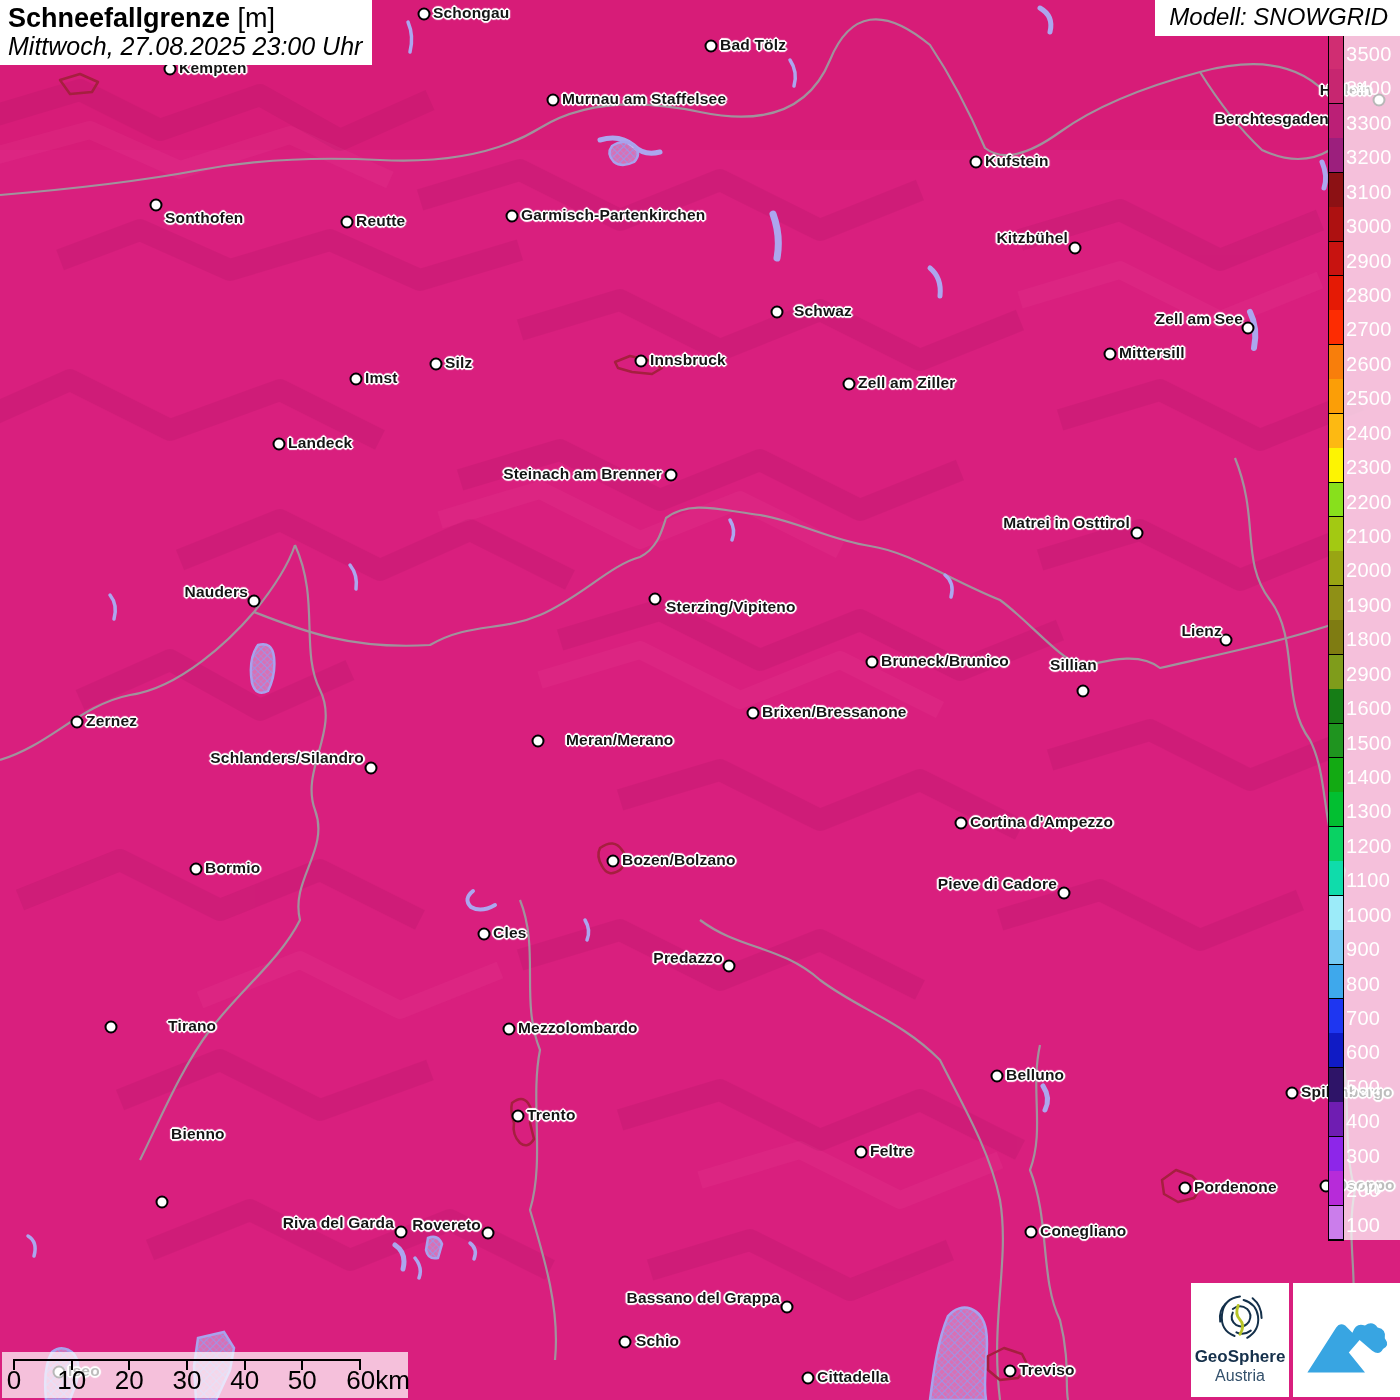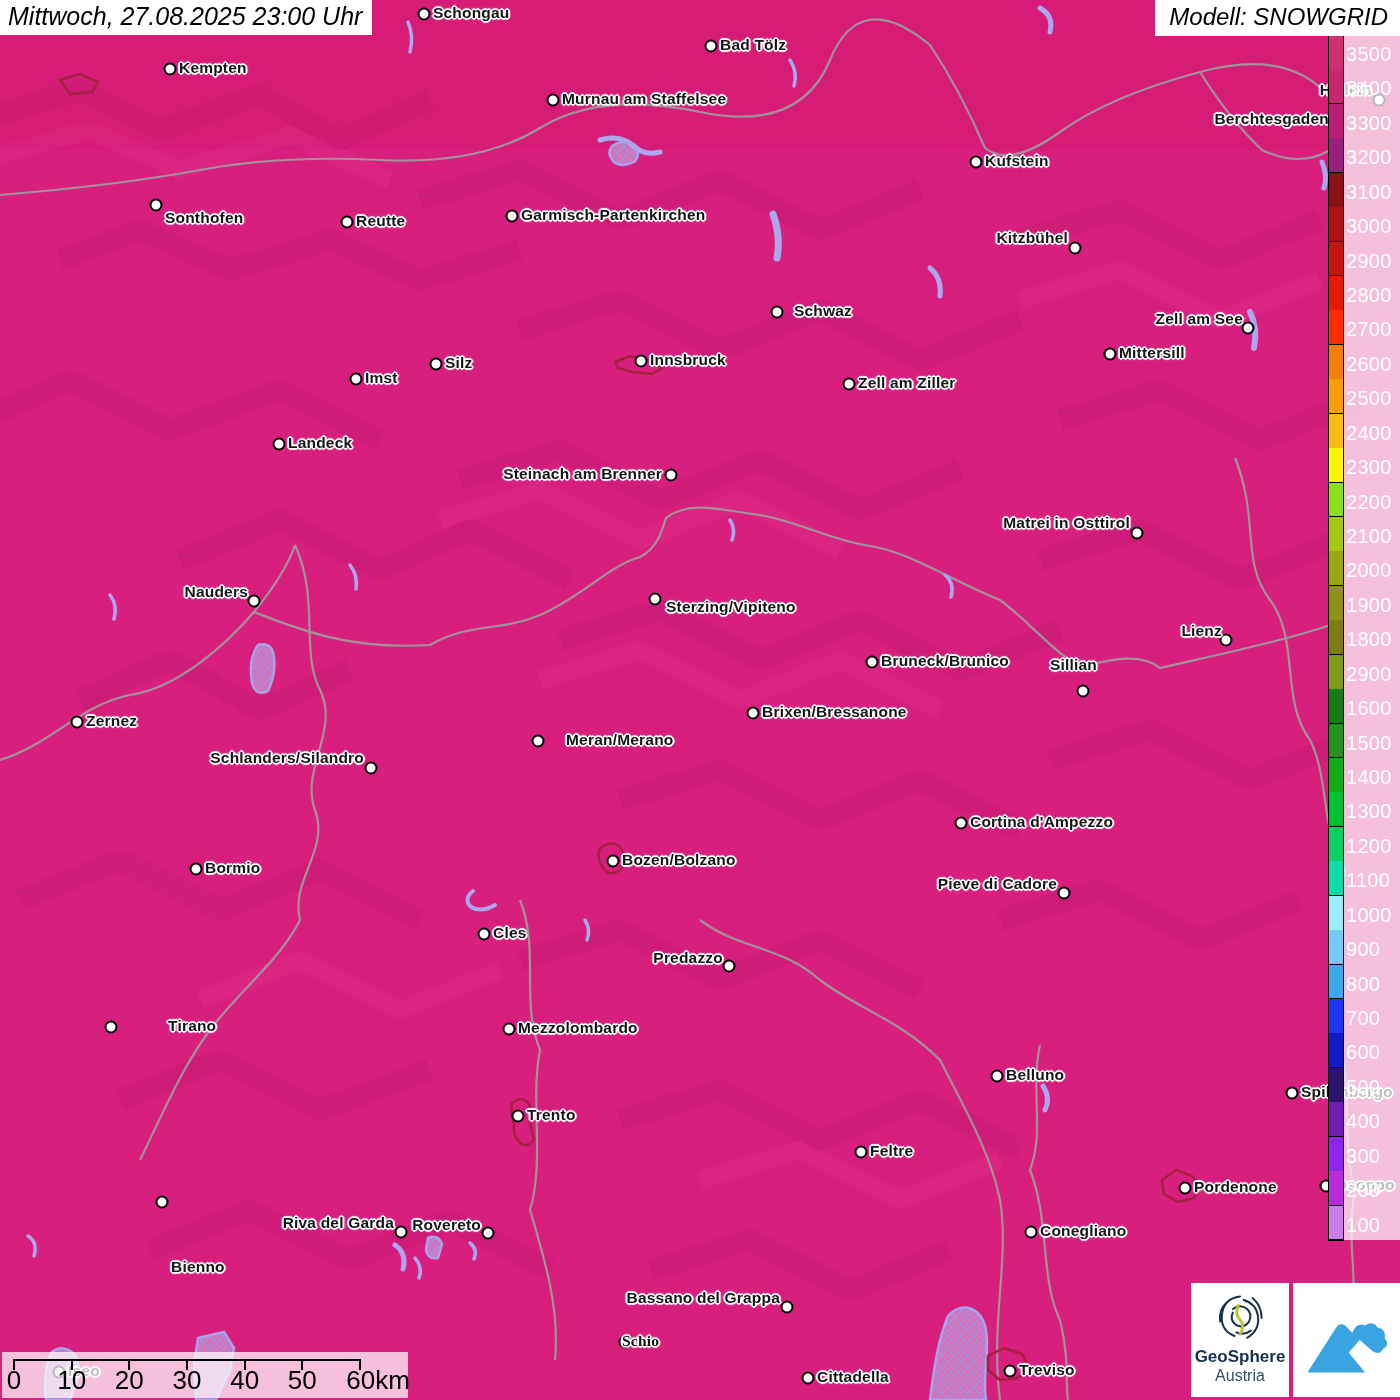--- a/index.html
+++ b/index.html
@@ -260,33 +260,33 @@
       <div class="clbl" style="left: 1301px; top: 1093px;">Spilimbergo</div>
       <div class="dot" style="left: 518px; top: 1116px;"></div>
       <div class="clbl" style="left: 527px; top: 1116px;">Trento</div>
       <div class="dot" style="left: 861px; top: 1152px;"></div>
       <div class="clbl" style="left: 870px; top: 1152px;">Feltre</div>
       <div class="dot" style="left: 1326px; top: 1186px;"></div>
       <div class="clbl" style="left: 1335px; top: 1186px;">Osoppo</div>
       <div class="dot" style="left: 1185px; top: 1188px;"></div>
       <div class="clbl" style="left: 1194px; top: 1188px;">Pordenone</div>
       <div class="dot" style="left: 162px; top: 1202px;"></div>
-      <div class="clbl" style="left: 171px; top: 1268px;">Bienno</div>
+      <div class="clbl" style="left: 171px; top: 1135px;">Bienno</div>
       <div class="dot" style="left: 401px; top: 1232px;"></div>
       <div class="clbl side-left" style="left: 394px; top: 1224px;">Riva del Garda</div>
       <div class="dot" style="left: 488px; top: 1233px;"></div>
       <div class="clbl side-left" style="left: 481px; top: 1226px;">Rovereto</div>
       <div class="dot" style="left: 1031px; top: 1232px;"></div>
       <div class="clbl" style="left: 1040px; top: 1232px;">Conegliano</div>
       <div class="dot" style="left: 787px; top: 1307px;"></div>
       <div class="clbl side-left" style="left: 780px; top: 1299px;">Bassano del Grappa</div>
       <div class="dot" style="left: 59px; top: 1372px;"></div>
       <div class="clbl" style="left: 68px; top: 1372px;">Iseo</div>
       <div class="dot" style="left: 625px; top: 1342px;"></div>
-      <div class="clbl" style="left: 622px; top: 1342px; font-family: Liberation Serif, serif;">Schio</div>
+      <div class="clbl" style="left: 636px; top: 1342px;">Schio</div>
       <div class="dot" style="left: 808px; top: 1378px;"></div>
       <div class="clbl" style="left: 817px; top: 1378px;">Cittadella</div>
       <div class="dot" style="left: 1010px; top: 1371px;"></div>
       <div class="clbl" style="left: 1019px; top: 1371px;">Treviso</div>
     </div>
 
   <div id="scalebar">
     <div id="sb-line"></div>
     <div id="sb-marks">
         <div class="sb-tick" style="left: 12px;"></div>
@@ -376,20 +376,24 @@
       <div class="llab" style="top: 1017.94px;">700</div>
       <div class="llab" style="top: 1052.36px;">600</div>
       <div class="llab" style="top: 1086.79px;">500</div>
       <div class="llab" style="top: 1121.22px;">400</div>
       <div class="llab" style="top: 1155.65px;">300</div>
       <div class="llab" style="top: 1190.08px;">200</div>
       <div class="llab" style="top: 1224.51px;">100</div>
     </div>
 
   <div id="title-box">
+    <div id="title-line1">
+      <span class="t-bold">Schneefallgrenze</span>
+      <span>[m]</span>
+    </div>
     <div id="title-line2">Mittwoch, 27.08.2025 23:00 Uhr</div>
   </div>
 
   <div id="geosphere-box">
     <svg width="54" height="54" viewBox="0 0 60 60">
       <g stroke="#14304a" stroke-width="2.2" fill="none" stroke-linecap="round">
         <path d="M30,6 Q12,8 10,26 Q8,44 24,50"></path>
         <path d="M34,10 Q48,14 50,28 Q52,44 38,52"></path>
         <path d="M14,14 Q6,22 8,34"></path>
         <path d="M44,8 Q54,16 54,30"></path>

